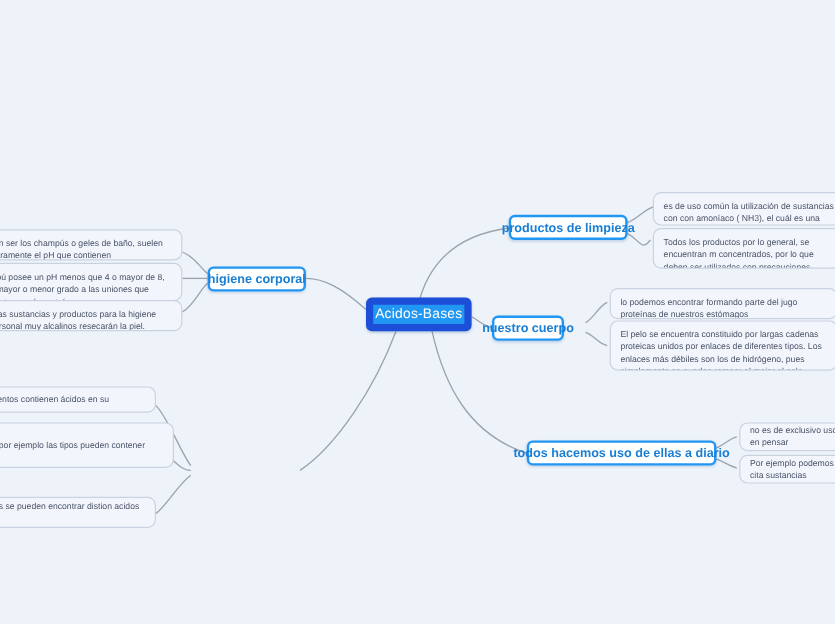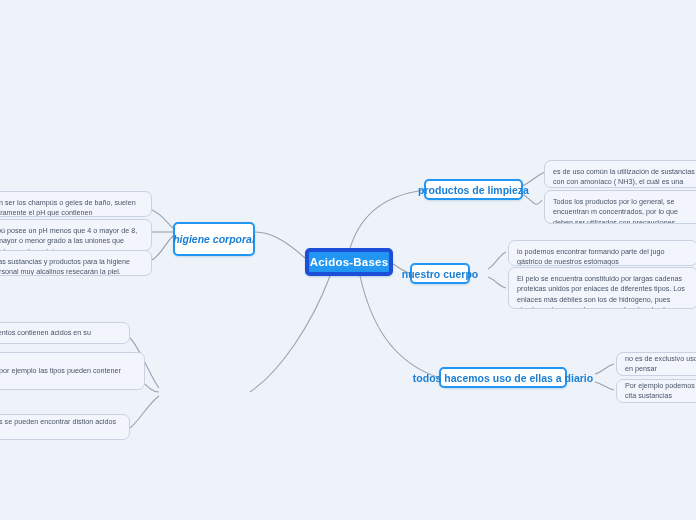--- a/index.html
+++ b/index.html
@@ -22,24 +22,24 @@
     height: 520px;
     pointer-events: none;
   }
   .node {
     position: absolute;
     box-sizing: border-box;
   }
   
   .root {
     background: #2196f3;
-    border: 4px solid #1d4ed8;
+    border: 6px solid #1d4ed8;
     border-radius: 5px;
     color: #ffffff;
-    font-weight: bold;
+    font-weight: normal;
     font-size: 11.5px;
     letter-spacing: 0.2px;
     display: flex;
     align-items: center;
     justify-content: center;
     box-shadow: 0 1px 2px rgba(30,90,150,0.25);
   }
   
   .branch {
     background: #ffffff;
@@ -112,44 +112,44 @@
   <div class="node branch" style="left:424px; top:179px; width:99px; height:21px;">
     <span>productos de limpieza</span>
   </div>
   <div class="node leaf" style="left:544px; top:160px; width:165px; height:28px;">
     <span>es de uso común la utilización de sustancias con con amoníaco ( NH3), el cuál es una base débil.</span>
   </div>
   <div class="node leaf" style="left:544px; top:190px; width:165px; height:34px;">
     <span>Todos los productos por lo general, se encuentran m concentrados, por lo que deben ser utilizados con precauciones.</span>
   </div>
 
-  <div class="node branch" style="left:173px; top:222px; width:82px; height:34px;font-style:italic;">
+  <div class="node branch" style="left:173px; top:222px; width:82px; height:21px;">
     <span>higiene corporal</span>
   </div>
   <div class="node leaf" style="left:-18px; top:191px; width:170px; height:26px;">
     <span>den ser los champús o geles de baño, suelen claramente el pH que contienen</span>
   </div>
   <div class="node leaf" style="left:-18px; top:219px; width:170px; height:32px;">
     <span>mpú posee un pH menos que 4 o mayor de 8, n mayor o menor grado a las uniones que existen na de proteínas,</span>
   </div>
   <div class="node leaf" style="left:-18px; top:250px; width:170px; height:26px;">
     <span>l, las sustancias y productos para la higiene personal muy alcalinos resecarán la piel.</span>
   </div>
 
   <div class="node branch" style="left:410px; top:263px; width:60px; height:21px;">
     <span>nuestro cuerpo</span>
   </div>
   <div class="node leaf" style="left:508px; top:240px; width:190px; height:26px;">
-    <span>lo podemos encontrar formando parte del jugo gástrico de nuestros estómagos</span>
+    <span>lo podemos encontrar formando parte del jugo proteínas de nuestros estómagos</span>
   </div>
   <div class="node leaf" style="left:508px; top:267px; width:190px; height:42px;">
     <span>El pelo se encuentra constituido por largas cadenas proteicas unidos por enlaces de diferentes tipos. Los enlaces más débiles son los de hidrógeno, pues simplemente se pueden romper al mojar el pelo, aunque por lo general se vuelven a formar cuando este se seca.</span>
   </div>
 
-  <div class="node branch" style="left:439px; top:367px; width:128px; height:21px;">
+  <div class="node branch" style="left:439px; top:367px; width:158px; height:21px;">
     <span>todos hacemos uso de ellas a diario</span>
   </div>
   <div class="node leaf center-text" style="left:616px; top:352px; width:95px; height:24px;">
     <span>no es de exclusivo uso en pensar</span>
   </div>
   <div class="node leaf center-text" style="left:616px; top:379px; width:95px; height:24px;">
     <span>Por ejemplo podemos cita sustancias</span>
   </div>
 
   <div class="node leaf center-text" style="left:-30px; top:322px; width:160px; height:22px;">

